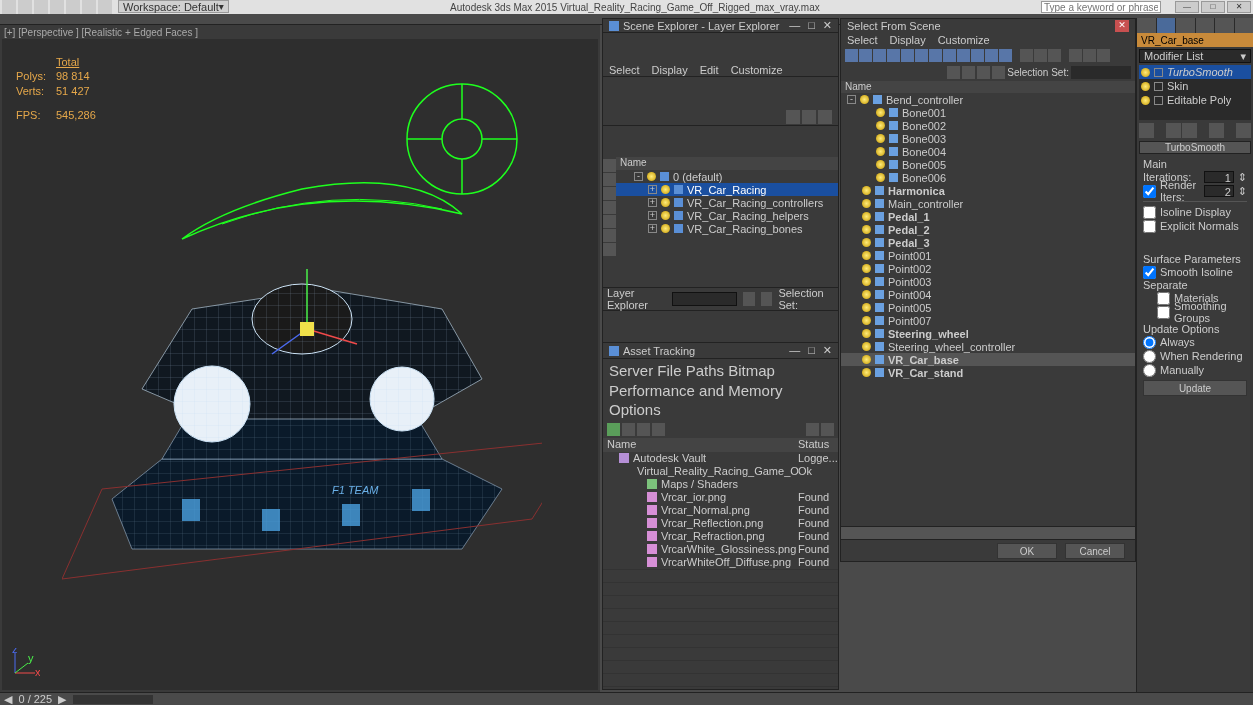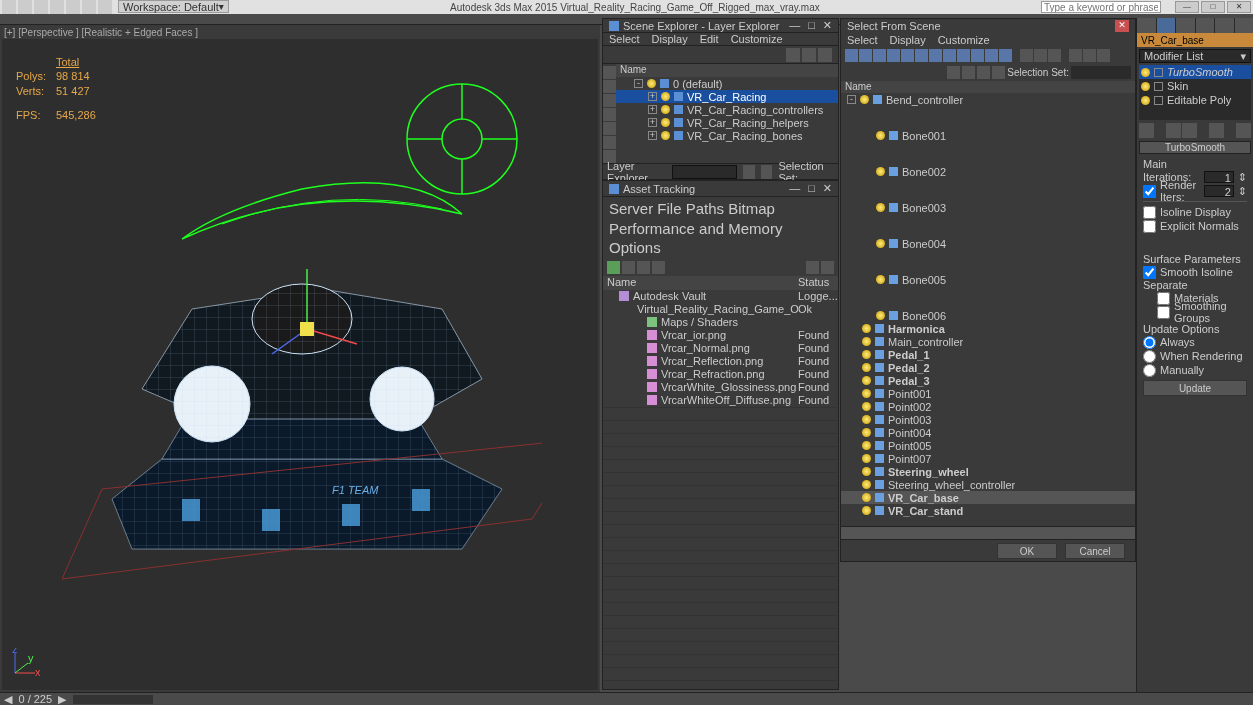--- a/index.html
+++ b/index.html
@@ -29,35 +29,35 @@
 .axis-giz { position:absolute; bottom:12px; left:8px; width:30px; height:30px;}
 
 
 .panel { background: #3a3a3a; border: 1px solid #222; display: flex; flex-direction: column; }
 .panel-title { background: #3a3a3a; height: 16px; display: flex; align-items: center; padding: 0 6px; font-size: 10px; color: #ccc; border-bottom: 1px solid #222;}
 .panel-title .close { margin-left: auto; display:flex; gap:8px; }
 .panel-menu { height: 16px; display: flex; gap: 12px; padding: 0 6px; align-items: center; font-size: 10px; color: #ccc; border-bottom:1px solid #222;}
 .panel-tools { height: 18px; display: flex; gap: 2px; padding: 2px 6px; align-items: center; border-bottom: 1px solid #222; justify-content:flex-end;}
 .panel-tools .t { width: 14px; height: 14px; background: #555; }
 
-.scene-exp { position: absolute; left: 602px; top: 18px; width: 237px; height: 672px; }
+.scene-exp { position: absolute; left: 602px; top: 18px; width: 237px; height: 672px; gap: 31px; }
 .tree-side { display:flex; }
 .tree-toolbar { width: 13px; background: #3a3a3a; display:flex; flex-direction:column; gap:1px; padding-top:2px;}
 .tree-toolbar .tb { width:13px; height:13px; background:#555;}
 .tree { flex:1; background:#3a3a3a; }
 .tree-hdr { background:#444; height:13px; padding-left:4px; font-size:10px;}
 .tree-item { height: 13px; display: flex; align-items: center; padding-left: 4px; font-size: 10px; gap: 4px; }
 .tree-item .exp { width: 9px; height: 9px; border: 1px solid #888; text-align: center; line-height: 7px; font-size: 9px; color: #ccc;}
 .tree-item .bulb { width: 9px; height: 9px; background: radial-gradient(#ffeb7a,#c79a00); border-radius: 50%; }
 .tree-item .cube { width: 9px; height: 9px; background: #5a8fd6; }
 .tree-item.selected { background: #1a4fa0; color: #fff; }
 .tree-item.i1 { padding-left: 18px; }
 .tree-item.i2 { padding-left: 32px; }
 
-.layer-bar { height:17px; display:flex; align-items:center; gap:6px; padding: 0 4px; font-size:10px; border-top:1px solid #222; border-bottom:1px solid #222;}
+.layer-bar { height:24px; display:flex; align-items:center; gap:6px; padding: 0 4px; font-size:10px; border-top:1px solid #222; border-bottom:1px solid #222;}
 .layer-bar .drop { background:#2a2a2a; border:1px solid #111; height:14px; width:80px; }
 .layer-bar .sq { width:14px; height:14px; background:#555; }
 
 .asset-track { border-top:1px solid #222; }
 .asset-menu { font-size:15px; padding:2px 6px; line-height:1.3;}
 .asset-tools { height:16px; display:flex; gap:2px; padding:2px 4px; align-items:center;}
 .asset-tools .g{width:13px;height:13px;background:#5a9e5a;}
 .asset-tools .b{width:13px;height:13px;background:#555;}
 .asset-tools .r{margin-left:auto;display:flex;gap:2px;}
 .asset-thead { display:flex; background:#444; height:14px; font-size:10px;}
@@ -87,21 +87,21 @@
 .ss-tools2 .sq{width:13px;height:13px;background:#555;}
 .ss-tools2 .lbl{font-size:10px;}
 .ss-hdr { background:#444; height:12px; padding-left:4px; font-size:10px;}
 .ss-list { flex:1; overflow:hidden; background:#3a3a3a;}
 .ss-row { height:13px; display:flex; align-items:center; gap:4px; padding-left:6px; font-size:10px;}
 .ss-row .exp{width:9px;height:9px;border:1px solid #888;text-align:center;line-height:7px;font-size:9px;}
 .ss-row .bulb{width:9px;height:9px;background:radial-gradient(#ffeb7a,#c79a00);border-radius:50%;}
 .ss-row .obj{width:9px;height:9px;background:#6aa0e0;}
 .ss-row.bold span{font-weight:bold;}
 .ss-row.sel{background:#555;}
-.ss-row.i1{padding-left:20px;margin-top:23px;}
+.ss-row.i1{padding-left:20px;}
 .ss-btns { height:22px; display:flex; justify-content:flex-end; gap:8px; padding:3px 10px; border-top:1px solid #222;}
 .ss-btns button{width:60px; height:16px; background:#555; border:1px solid #333; color:#ccc; font-size:10px;}
 
 
 .cmd-panel { position:absolute; right:0; top:18px; width:117px; height:687px; background:#3a3a3a; border-left:1px solid #222;}
 .cmd-tabs { height:15px; display:flex; gap:1px; background:#2a2a2a;}
 .cmd-tabs .tab{flex:1;background:#555;height:15px;}
 .cmd-tabs .tab.act{background:#4a6a9a;}
 .cmd-name { height:14px; background:#c88a3a; color:#000; padding:0 4px; font-size:10px; display:flex; align-items:center;}
 .cmd-mod { height:14px; background:#2a2a2a; border:1px solid #111; margin:2px; font-size:10px; padding:0 4px; display:flex; align-items:center;}

